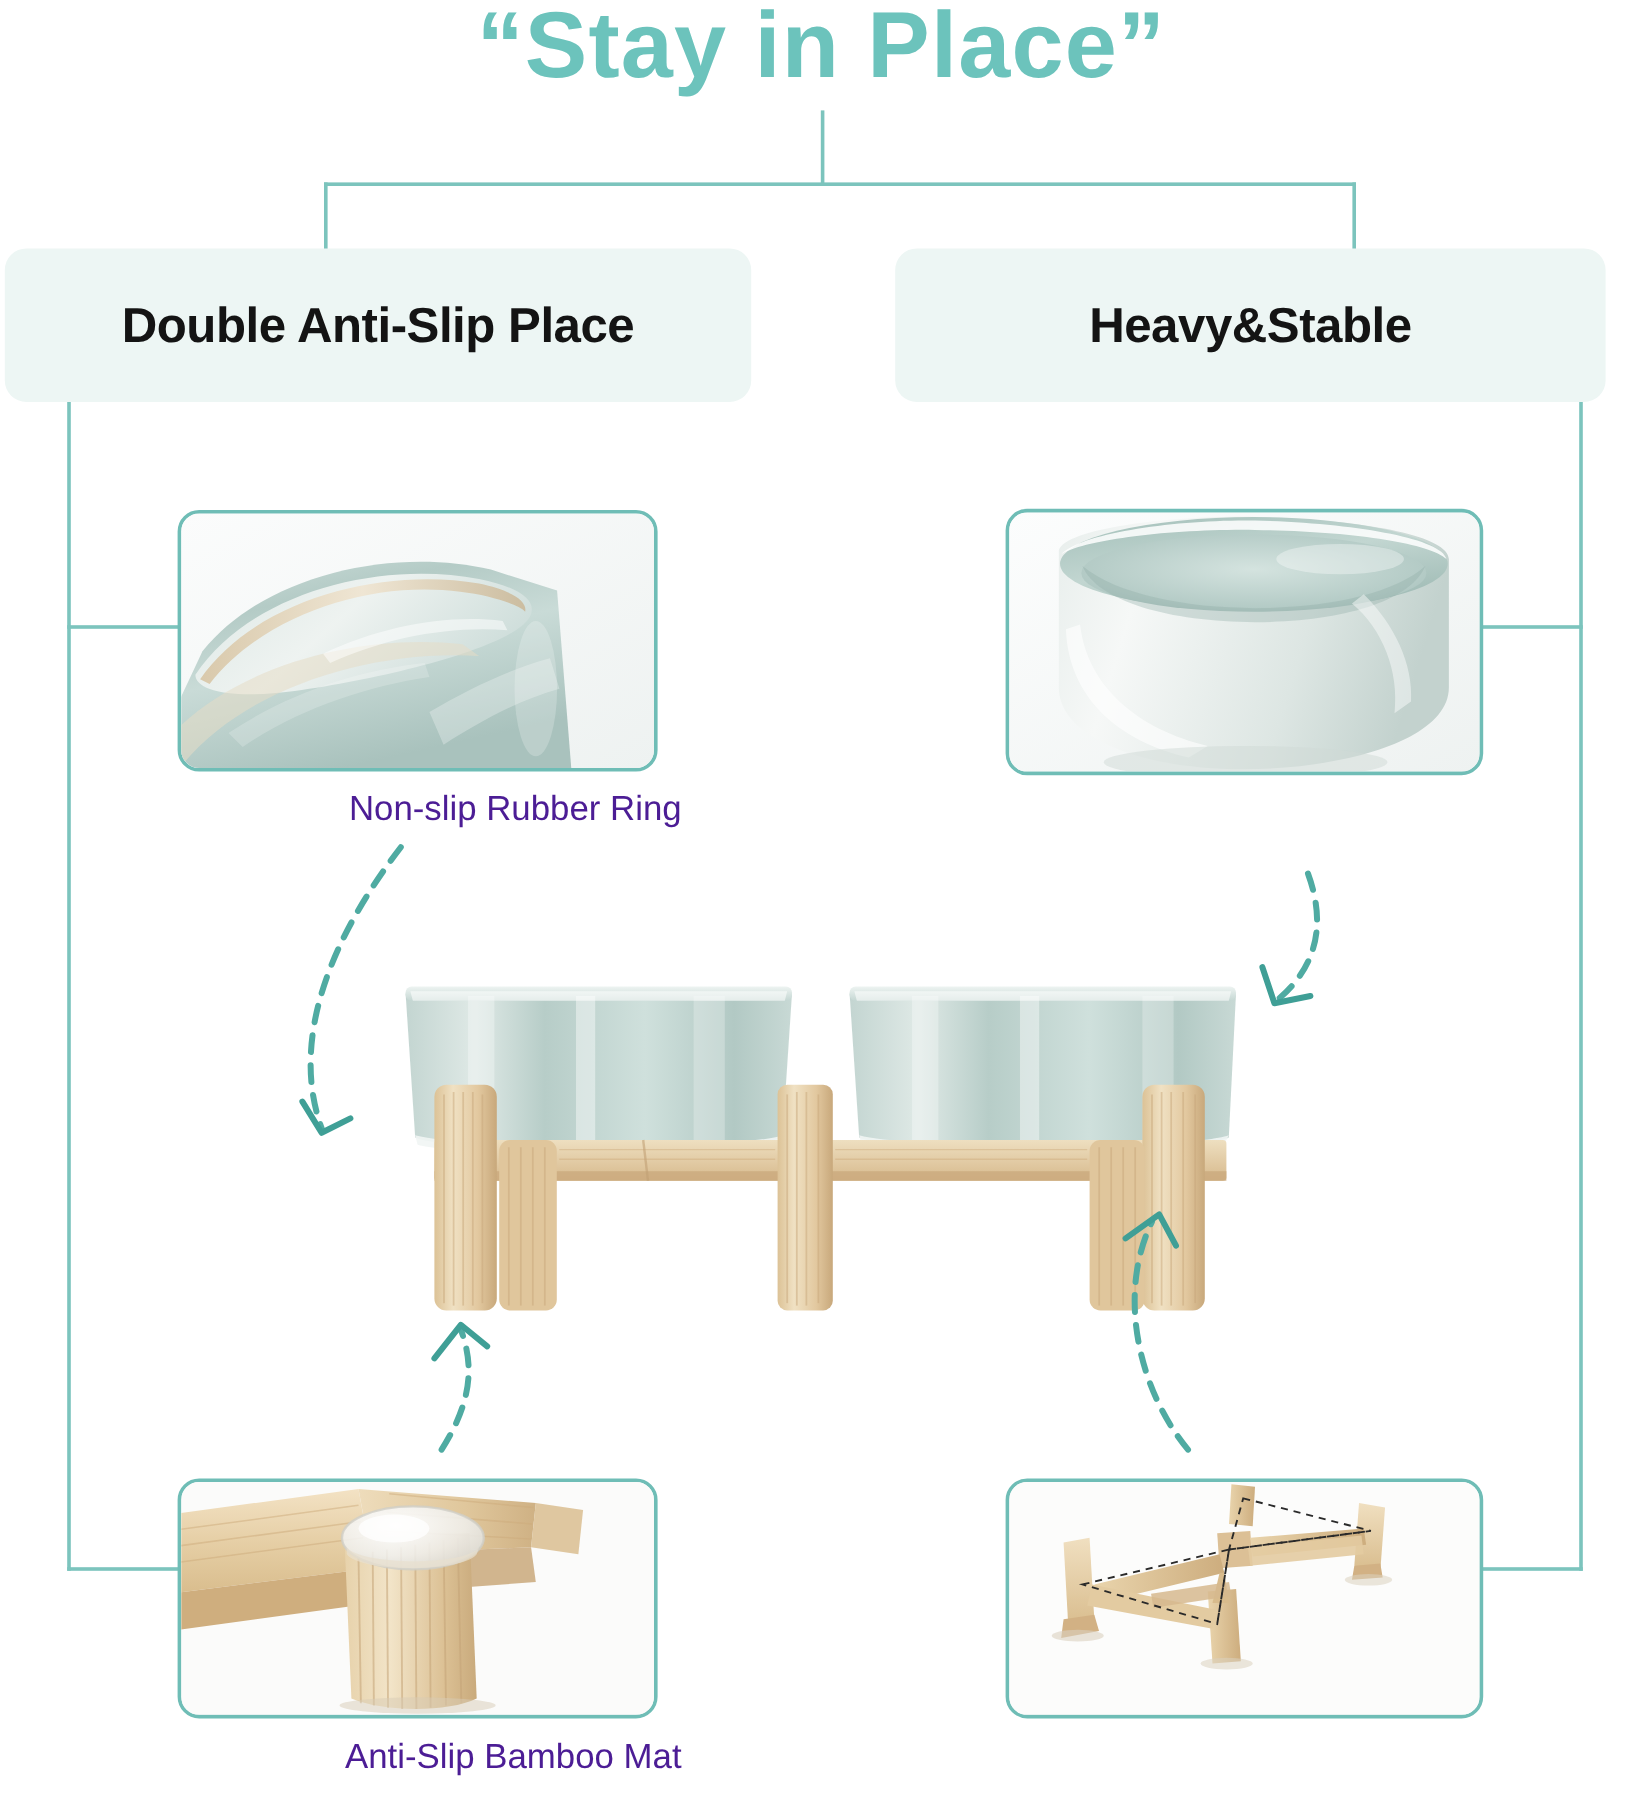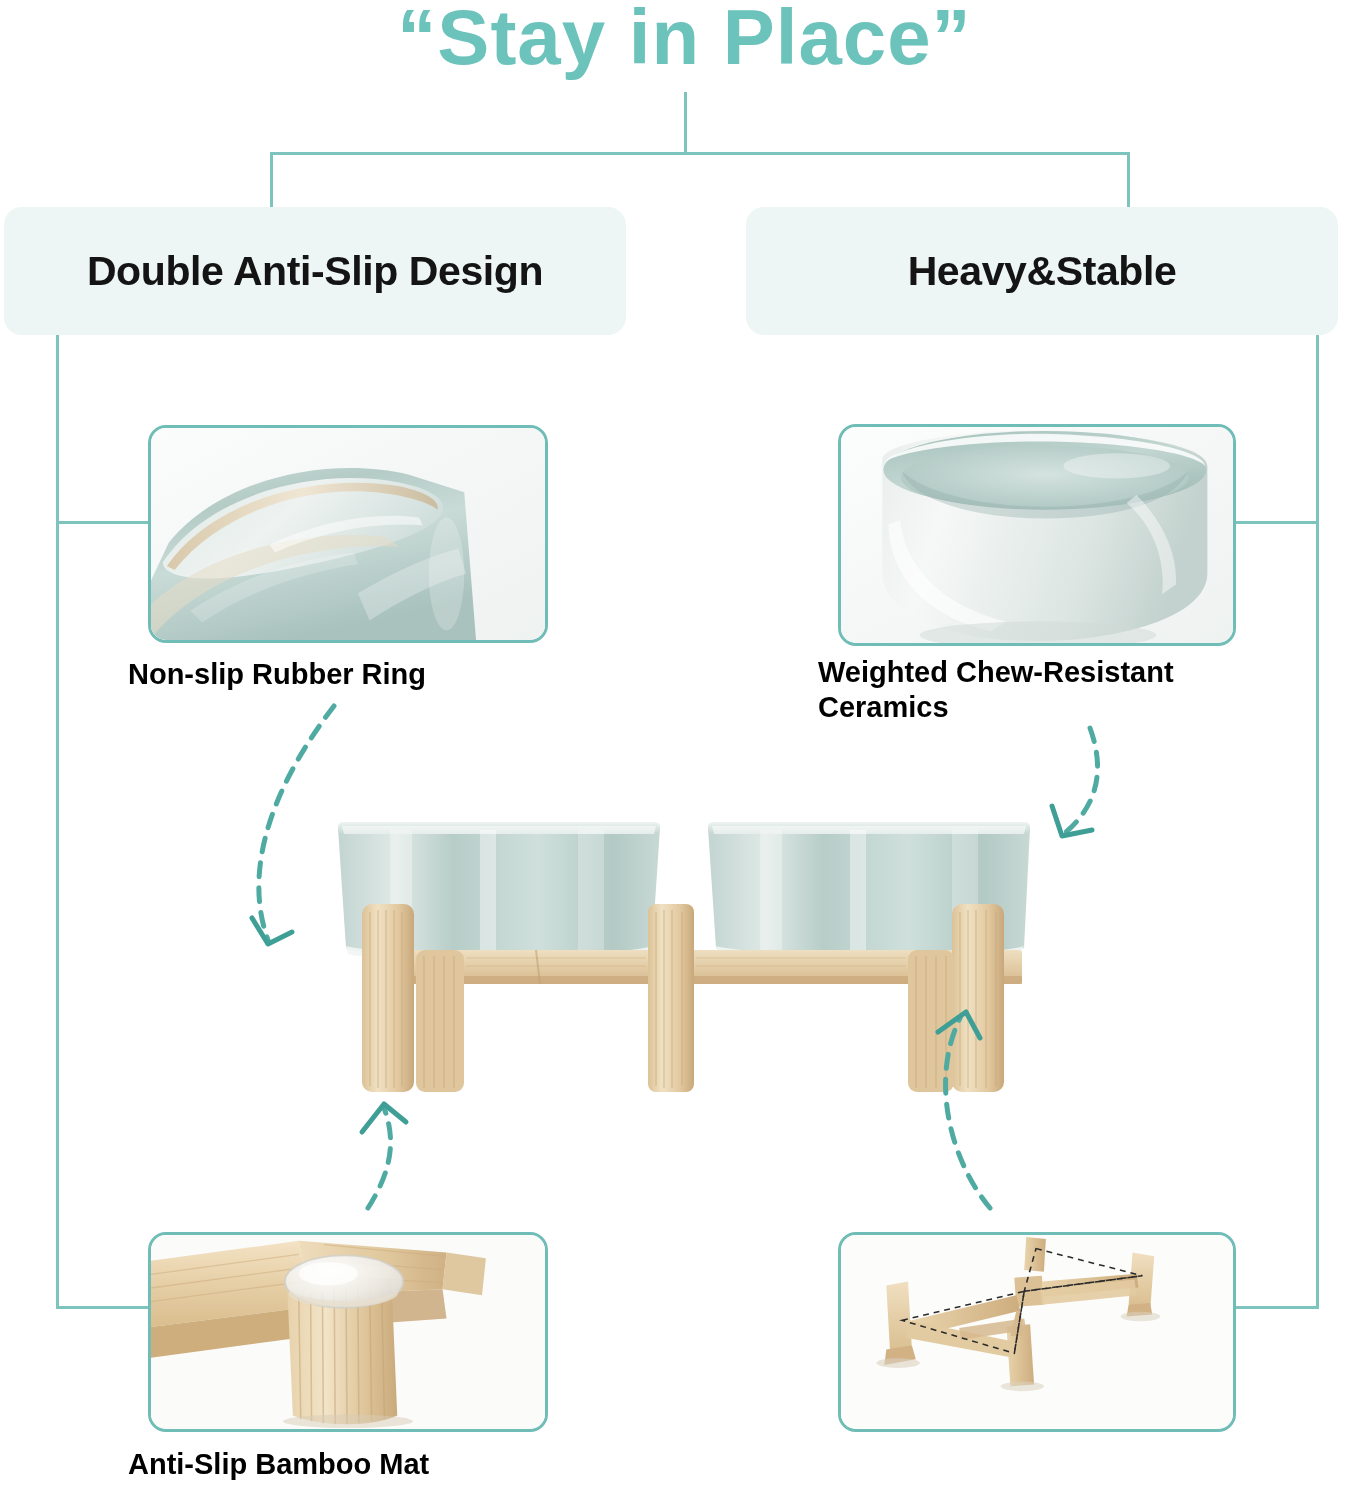--- a/index.html
+++ b/index.html
@@ -66,25 +66,25 @@
     overflow: hidden;
     background: #f7f9f9;
   }
   #photo-top-left     { left: 148px;  top: 425px;  width: 400px; height: 218px; }
   #photo-top-right    { left: 838px;  top: 424px;  width: 398px; height: 222px; }
   #photo-bottom-left  { left: 148px;  top: 1232px; width: 400px; height: 200px; }
   #photo-bottom-right { left: 838px;  top: 1232px; width: 398px; height: 200px; }
 
   .caption {
     position: absolute;
-    text-align: left;
+    text-align: right;
     font-size: 29px;
     line-height: 1.22;
-    color: #000000;
-    font-weight: 700;
+    color: #4c1d95;
+    font-weight: 400;
   }
   #caption-top-left     { left: 128px; top: 657px;  width: 440px; }
   #caption-top-right    { left: 818px; top: 655px;  width: 440px; }
   #caption-bottom-left  { left: 128px; top: 1447px; width: 440px; }
   #caption-bottom-right { left: 818px; top: 1447px; width: 440px; }
 
   
   #hero {
     position: absolute;
     left: 330px;
@@ -108,21 +108,21 @@
 
 <div id="page">
 
   <div class="main-title">“Stay in Place”</div>
 
   <div class="line line-v" style="left:684px; top:92px; height:62px;"></div>
   <div class="line line-h" style="left:270px; top:152px; width:860px;"></div>
   <div class="line line-v" style="left:270px; top:152px; height:58px;"></div>
   <div class="line line-v" style="left:1127px; top:152px; height:58px;"></div>
 
-  <div class="header-box" id="header-box-left">Double Anti-Slip Design</div>
+  <div class="header-box" id="header-box-left">Double Anti-Slip Place</div>
   <div class="header-box" id="header-box-right">Heavy&amp;Stable</div>
 
   <div class="line line-v" style="left:56px; top:335px; height:974px;"></div>
   <div class="line line-h" style="left:56px; top:521px; width:95px;"></div>
   <div class="line line-h" style="left:56px; top:1306px; width:95px;"></div>
 
   <div class="line line-v" style="left:1316px; top:335px; height:974px;"></div>
   <div class="line line-h" style="left:1234px; top:521px; width:85px;"></div>
   <div class="line line-h" style="left:1234px; top:1306px; width:85px;"></div>
 
@@ -202,21 +202,20 @@
 
       <path d="M62 46 C90 70 150 82 208 82 C268 82 326 70 352 46 C340 76 282 94 208 94 C136 94 74 76 62 46 Z" fill="#8fada7" opacity="0.35"></path>
 
       <path d="M60 96 C66 150 110 186 168 200 L152 210 C92 196 50 158 48 100 Z" fill="#ffffff" opacity="0.6"></path>
       <path d="M300 70 C326 96 342 130 340 162 L326 172 C330 136 316 100 290 78 Z" fill="#ffffff" opacity="0.45"></path>
       <ellipse cx="280" cy="40" rx="54" ry="13" fill="#ffffff" opacity="0.35"></ellipse>
 
       <ellipse cx="200" cy="214" rx="120" ry="14" fill="#cfd9d6" opacity="0.5"></ellipse>
     </svg>
   </div>
-  <div class="caption" id="caption-top-right">Weighted Chew-Resistant Ceramics</div>
 
   <div class="photo-card" id="photo-bottom-left">
     <svg class="fig" viewBox="0 0 400 200" preserveAspectRatio="none">
       <defs>
         <linearGradient id="bamA" x1="0" y1="0" x2="0" y2="1">
           <stop offset="0" stop-color="#f3e2c4"></stop>
             <stop offset="0.5" stop-color="#e6cfa6"></stop>
             <stop offset="1" stop-color="#d9bd8d"></stop>
         </linearGradient>
         <linearGradient id="bamB" x1="0" y1="0" x2="1" y2="0">

